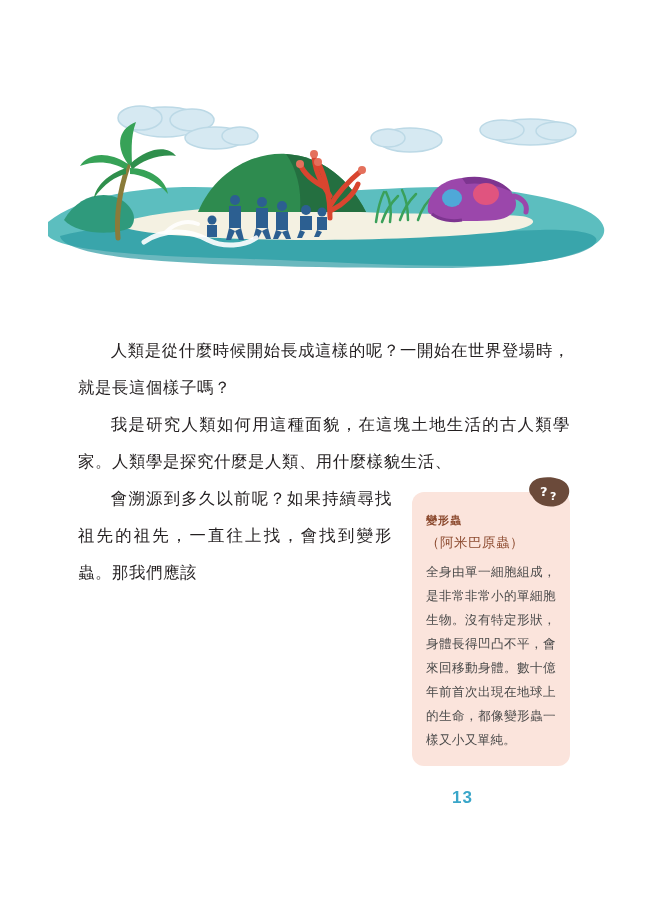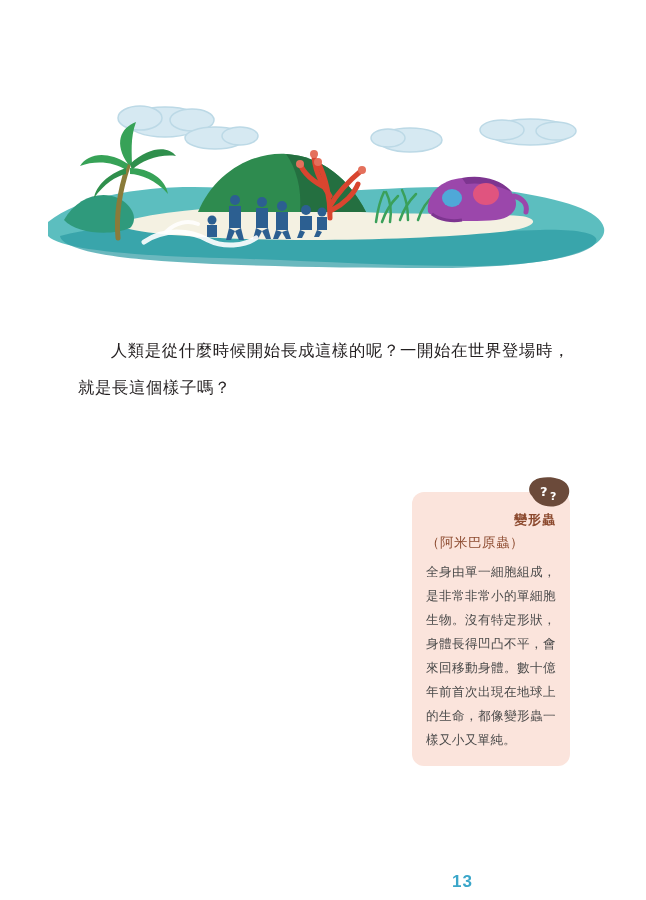--- a/index.html
+++ b/index.html
@@ -65,22 +65,22 @@
     left: 412px;
     top: 492px;
     width: 158px;
     min-height: 258px;
     background: #fbe4dc;
     border-radius: 12px;
     box-sizing: border-box;
     padding: 16px 14px 14px 14px;
   }
   .sidebox-title {
-    text-align: right;
-    font-size: 13px;
+    text-align: left;
+    font-size: 11px;
     font-weight: bold;
     color: #8c4a2f;
     line-height: 24px;
     letter-spacing: 1px;
   }
   .sidebox-subtitle {
     text-align: left;
     font-size: 13.5px;
     color: #8c4a2f;
     line-height: 22px;
@@ -101,21 +101,21 @@
     right: -4px;
     top: -18px;
     width: 52px;
     height: 42px;
   }
 
   
   .page-number {
     position: absolute;
     right: 76px;
-    top: 872px;
+    top: 788px;
     font-family: "Liberation Sans", sans-serif;
     font-size: 17px;
     font-weight: bold;
     color: #3aa6c9;
     letter-spacing: 1px;
   }
 </style>
 </head>
 <body>
 
@@ -229,20 +229,22 @@
         </g>
       </g>
 
       <path d="M144,172 C164,158 190,160 208,170 C224,178 244,176 256,168" stroke="#ffffff" stroke-width="5" fill="none" stroke-linecap="round" opacity="0.9"></path>
       <path d="M166,162 C176,152 188,150 198,154" stroke="#ffffff" stroke-width="4" fill="none" stroke-linecap="round" opacity="0.85"></path>
     </svg>
   </div>
 
   <div class="article">
     <p class="para">人類是從什麼時候開始長成這樣的呢？一開始在世界登場時，就是長這個樣子嗎？</p>
+    <p class="para">我是研究人類如何用這種面貌，在這塊土地生活的古人類學家。人類學是探究什麼是人類、用什麼樣貌生活、</p>
+    <p class="para mid">會溯源到多久以前呢？如果持續尋找祖先的祖先，一直往上找，會找到變形蟲。那我們應該</p>
   </div>
 
   <aside class="sidebox">
     <svg class="blob" viewBox="0 0 52 42" aria-hidden="true">
       <path d="M10,22 C4,16 8,6 18,4 C28,2 42,4 46,12 C50,20 44,30 34,32 C24,34 14,30 10,22 Z" fill="#6b4a3a"></path>
       <text x="18" y="22" font-family="DejaVu Sans, sans-serif" font-size="13" fill="#ffffff" font-weight="bold">?</text>
       <text x="28" y="26" font-family="DejaVu Sans, sans-serif" font-size="11" fill="#ffffff" font-weight="bold">?</text>
     </svg>
     <div class="sidebox-title">變形蟲</div>
     <div class="sidebox-subtitle">（阿米巴原蟲）</div>

